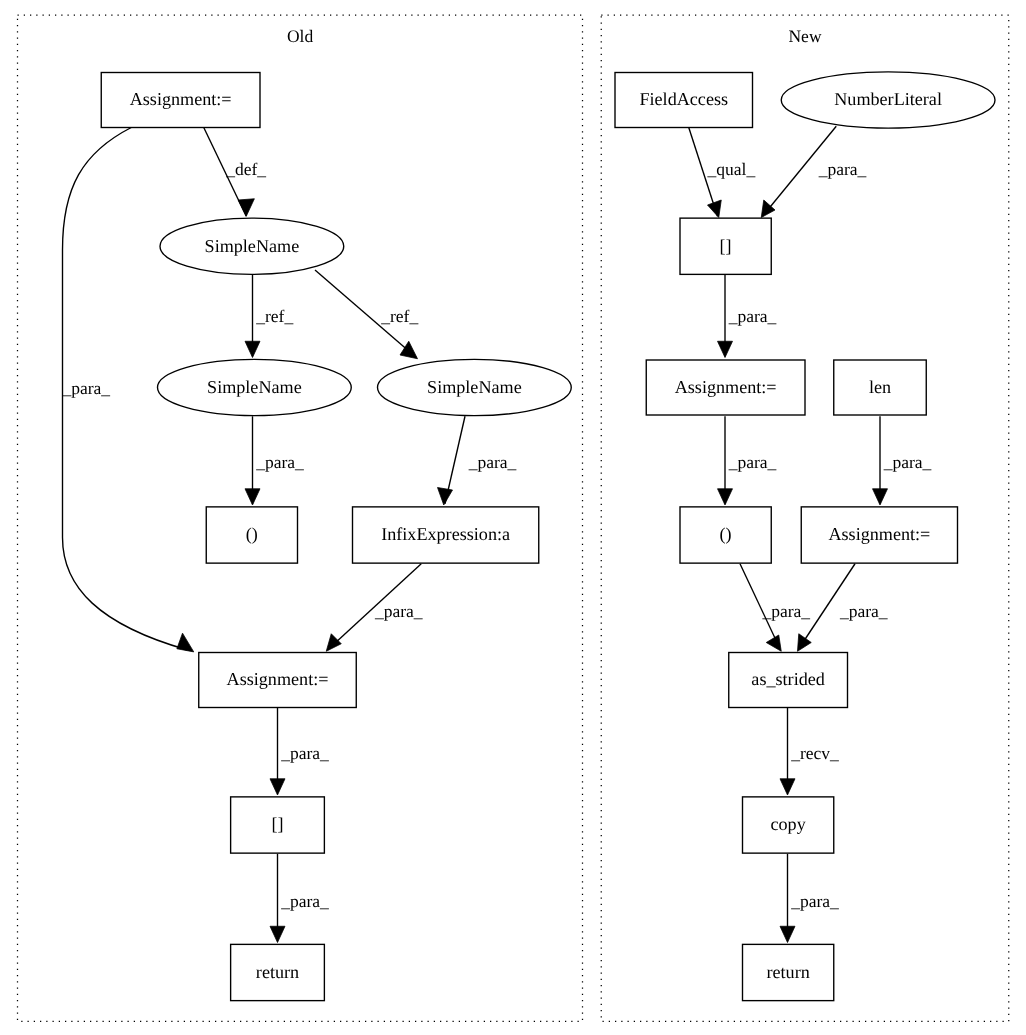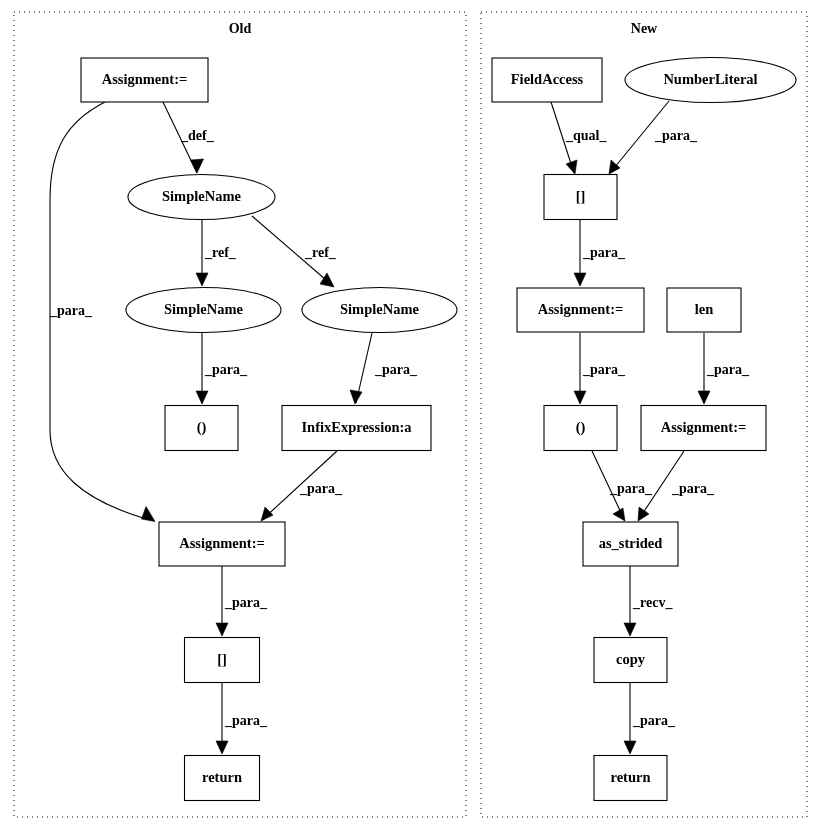--- a/index.html
+++ b/index.html
@@ -10,21 +10,20 @@
   body {
     width: 821px;
     height: 828px;
     font-family: "Liberation Serif", "DejaVu Serif", serif;
     overflow: hidden;
   }
   #diagram-root {
     position: relative;
     width: 821px;
     height: 738px;
-    font-weight: bold;
   }
   svg#graph {
     display: block;
     width: 821px;
     height: 828px;
   }
   .cluster-border {
     fill: none;
     stroke: #000000;
     stroke-width: 1;

